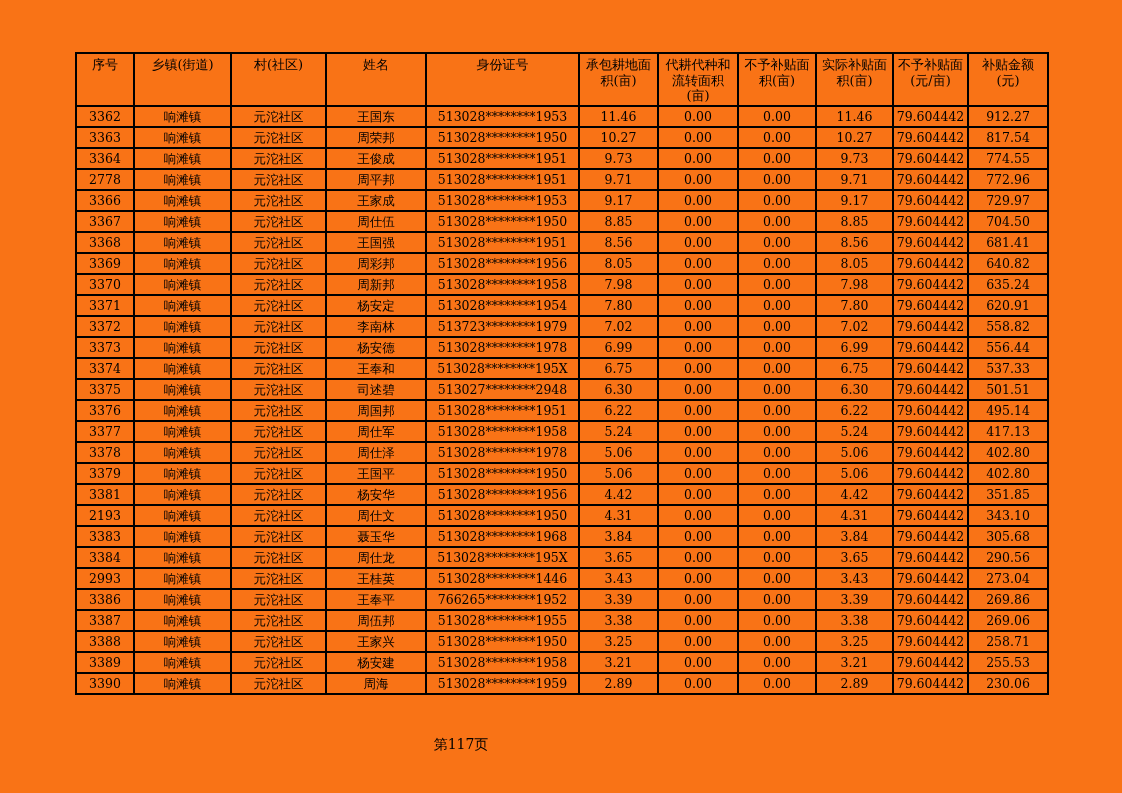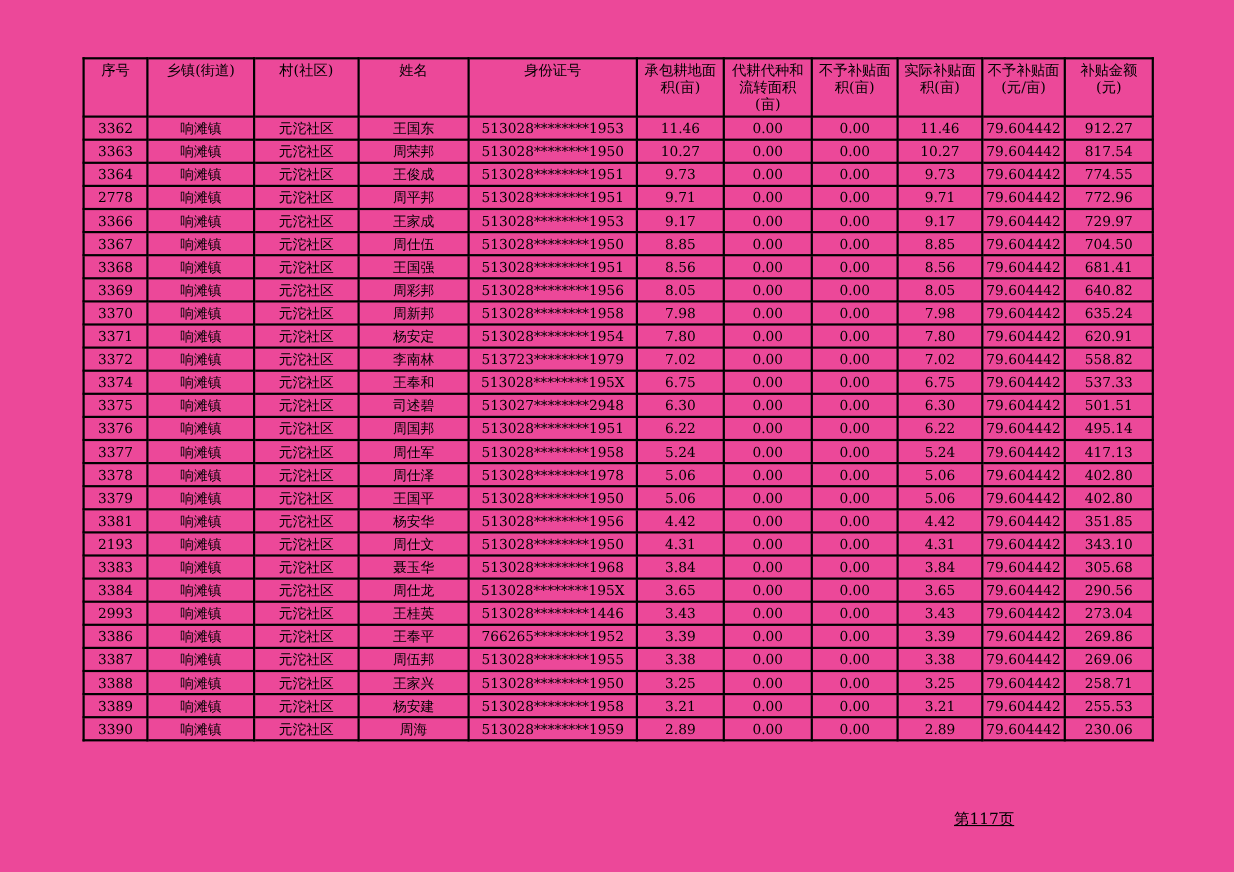--- a/index.html
+++ b/index.html
@@ -3,21 +3,21 @@
 <meta charset="utf-8">
 <style>
   * { box-sizing: border-box; margin: 0; padding: 0; }
   html, body { background: #ffffff; }
   body {
     width: 1122px; height: 793px;
     position: relative;
     font-family: "DejaVu Serif", "Liberation Serif", serif;
     color: #000000;
   }
-  .page { position: absolute; left: 0; top: 0; width: 1122px; height: 793px; background: #ec4899; }
+  .page { position: absolute; left: 0; top: 0; width: 1122px; height: 793px; background: #f97316; }
 
   .table-wrap { position: absolute; left: 75px; top: 52px; }
 
   table.subsidy {
     border-collapse: collapse;
     table-layout: fixed;
     width: 972px;
   }
   table.subsidy th, table.subsidy td {
     border: 2px solid #000000;
@@ -39,23 +39,22 @@
     font-size: 12.5px;
     line-height: 13px;
     white-space: nowrap;
     padding: 0 1px;
   }
 
   .footer {
     position: absolute;
     left: 0; top: 736px;
     width: 922px;
-    text-align: right;
+    text-align: center;
     font-size: 14px;
-    text-decoration: underline;
   }
 </style>
 </head>
 <body>
 
 <div class="page">
 
   <div class="table-wrap">
     <table class="subsidy">
       <colgroup>
@@ -231,20 +230,33 @@
             <td>李南林</td>
             <td>513723********1979</td>
             <td>7.02</td>
             <td>0.00</td>
             <td>0.00</td>
             <td>7.02</td>
             <td>79.604442</td>
             <td>558.82</td>
           </tr>
           <tr>
+            <td>3373</td>
+            <td>响滩镇</td>
+            <td>元沱社区</td>
+            <td>杨安德</td>
+            <td>513028********1978</td>
+            <td>6.99</td>
+            <td>0.00</td>
+            <td>0.00</td>
+            <td>6.99</td>
+            <td>79.604442</td>
+            <td>556.44</td>
+          </tr>
+          <tr>
             <td>3374</td>
             <td>响滩镇</td>
             <td>元沱社区</td>
             <td>王奉和</td>
             <td>513028********195X</td>
             <td>6.75</td>
             <td>0.00</td>
             <td>0.00</td>
             <td>6.75</td>
             <td>79.604442</td>

